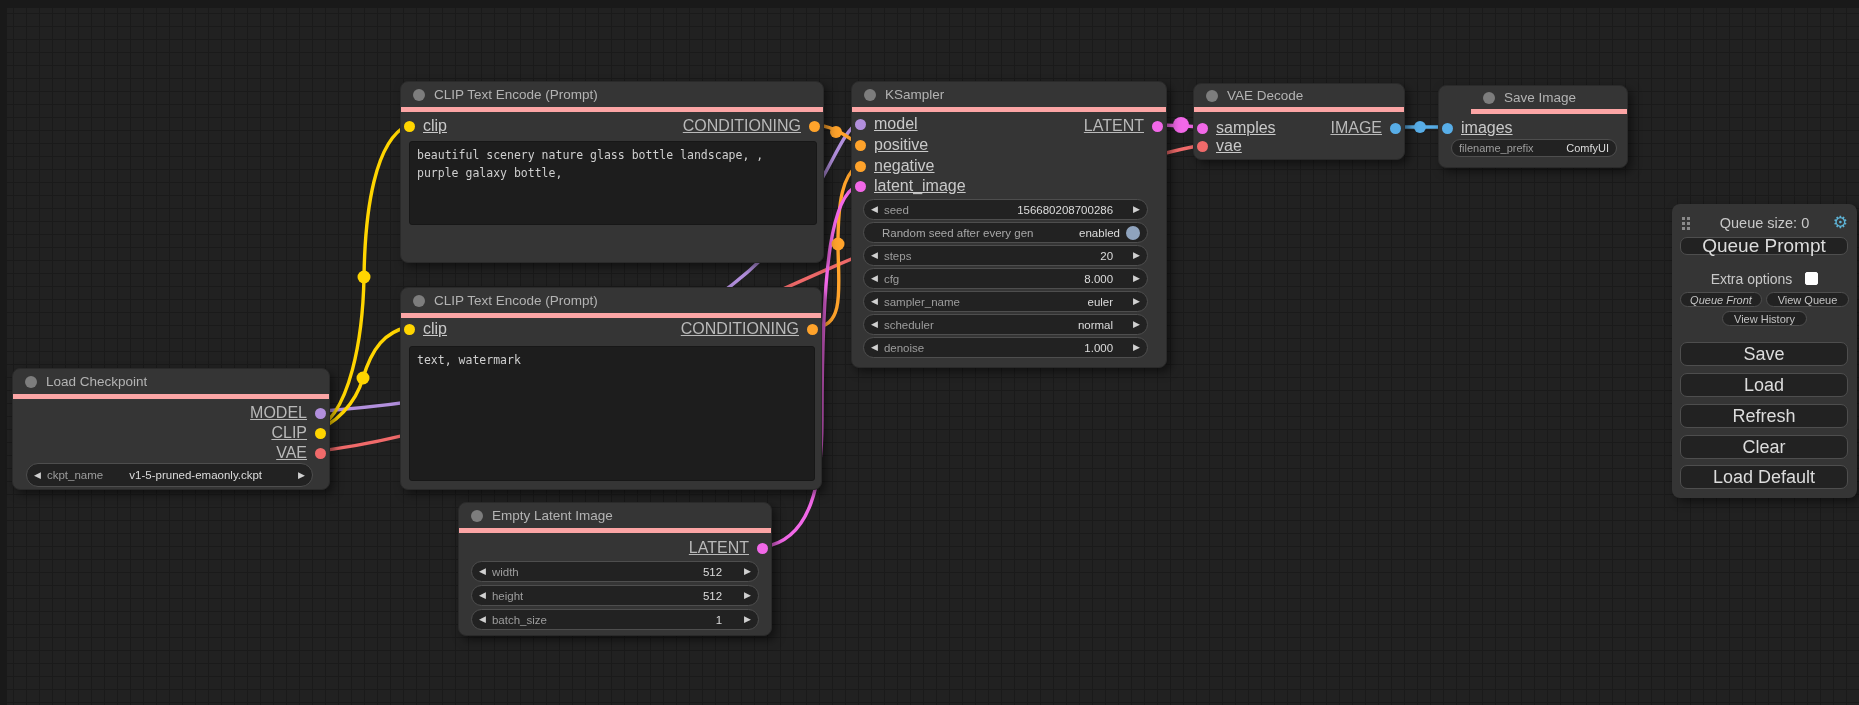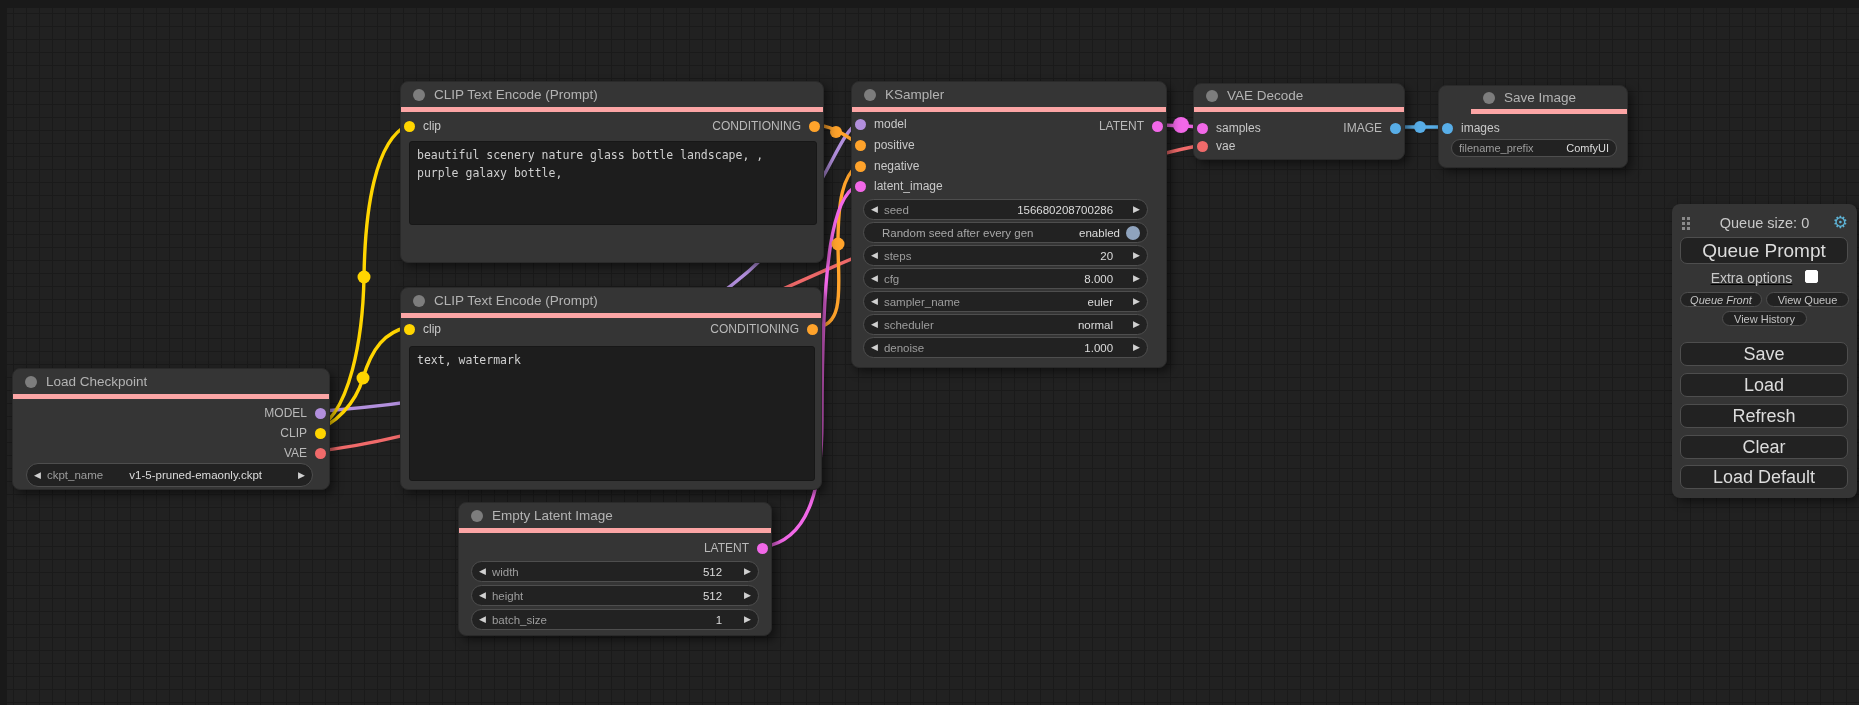--- a/index.html
+++ b/index.html
@@ -22,21 +22,21 @@
   }
   .node-header{
     position:absolute;left:0;top:0;right:0;height:30px;display:flex;align-items:center;
     padding-left:12px;gap:9px;border-bottom:5px solid #fca5a5;box-sizing:border-box;
   }
   .collapse-dot{width:12px;height:12px;border-radius:50%;background:#7d7d7d;flex:0 0 auto;}
   .node-title{font-size:13.5px;color:#b3b3b3;white-space:nowrap;overflow:hidden;}
   .row{position:absolute;height:20px;display:flex;align-items:center;}
   .in-row{left:0;padding-left:22px;}
   .out-row{right:0;justify-content:flex-end;padding-right:22px;}
-  .port-label{font-size:12px;color:#c9c9c9;white-space:nowrap;}
+  .port-label{font-size:16px;color:#c9c9c9;white-space:nowrap;text-decoration:underline;}
   .out-row .port-label{color:#b9b9b9;}
   .dot{position:absolute;top:50%;margin-top:-5.5px;width:11px;height:11px;border-radius:50%;}
   .in-row .dot{left:3px;}
   .out-row .dot{right:3px;}
   .c-clip{background:var(--c-clip);} .c-cond{background:var(--c-conditioning);}
   .c-model{background:var(--c-model);} .c-latent{background:var(--c-latent);}
   .c-vae{background:var(--c-vae);} .c-image{background:var(--c-image);}
   .textarea{
     position:absolute;background:#1d1d1d;border-radius:3px;border:1px solid #171717;
     font-family:"DejaVu Sans Mono", monospace;font-size:11.5px;line-height:1.55;color:#cfcfcf;
@@ -60,23 +60,23 @@
     background-image:radial-gradient(circle,#8a8a8a 1.5px, transparent 1.6px);
     background-size:5px 5px;}
   .qp-size{margin:0 auto;font-size:14.5px;color:#c8c8c8;}
   .gear{position:absolute;right:9px;top:0px;font-size:17px;color:#5db3d6;line-height:20px;}
   .qbtn{
     position:absolute;left:8px;width:168px;background:#222;border:1px solid #4e4e4e;border-radius:7px;
     color:#dcdcdc;display:flex;align-items:center;justify-content:center;box-sizing:border-box;
     font-family:"Liberation Sans", sans-serif;
   }
   .qbtn.big{height:24px;font-size:18px;border-radius:7px;}
-  .qbtn.prompt{top:33px;height:27px;font-size:19px;}
+  .qbtn.prompt{top:33px;height:18px;font-size:19px;}
   .qbtn.small{height:15px;font-size:11px;border-radius:9px;color:#c3c3c3;}
-  .extra-row{position:absolute;left:0;right:0;top:66px;height:17px;display:flex;align-items:flex-start;justify-content:center;gap:13px;text-decoration:underline;}
+  .extra-row{position:absolute;left:0;right:0;top:66px;height:17px;display:flex;align-items:center;justify-content:center;gap:13px;}
   .extra-label{font-size:14px;color:#c8c8c8;}
   .checkbox{width:13px;height:13px;background:#fff;border:1px solid #fff;border-radius:2px;box-sizing:border-box;}
 </style>
 </head>
 <body>
 
 <div id="canvas">
   <div class="edge-strip" style="left:0;top:0;width:1859px;height:8px;"></div>
   <div class="edge-strip" style="left:0;top:0;width:7px;height:705px;"></div>
 

